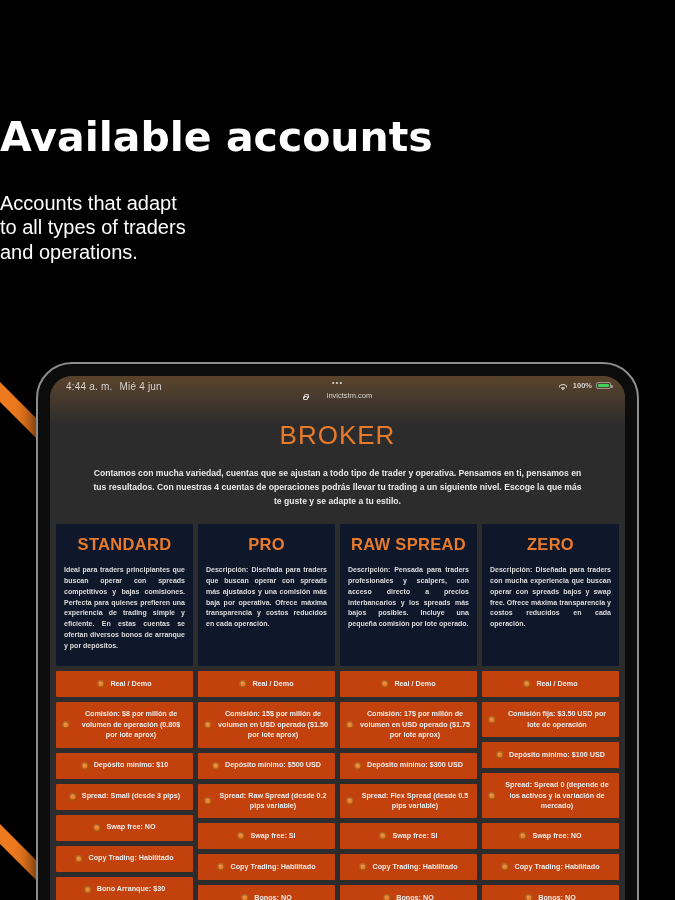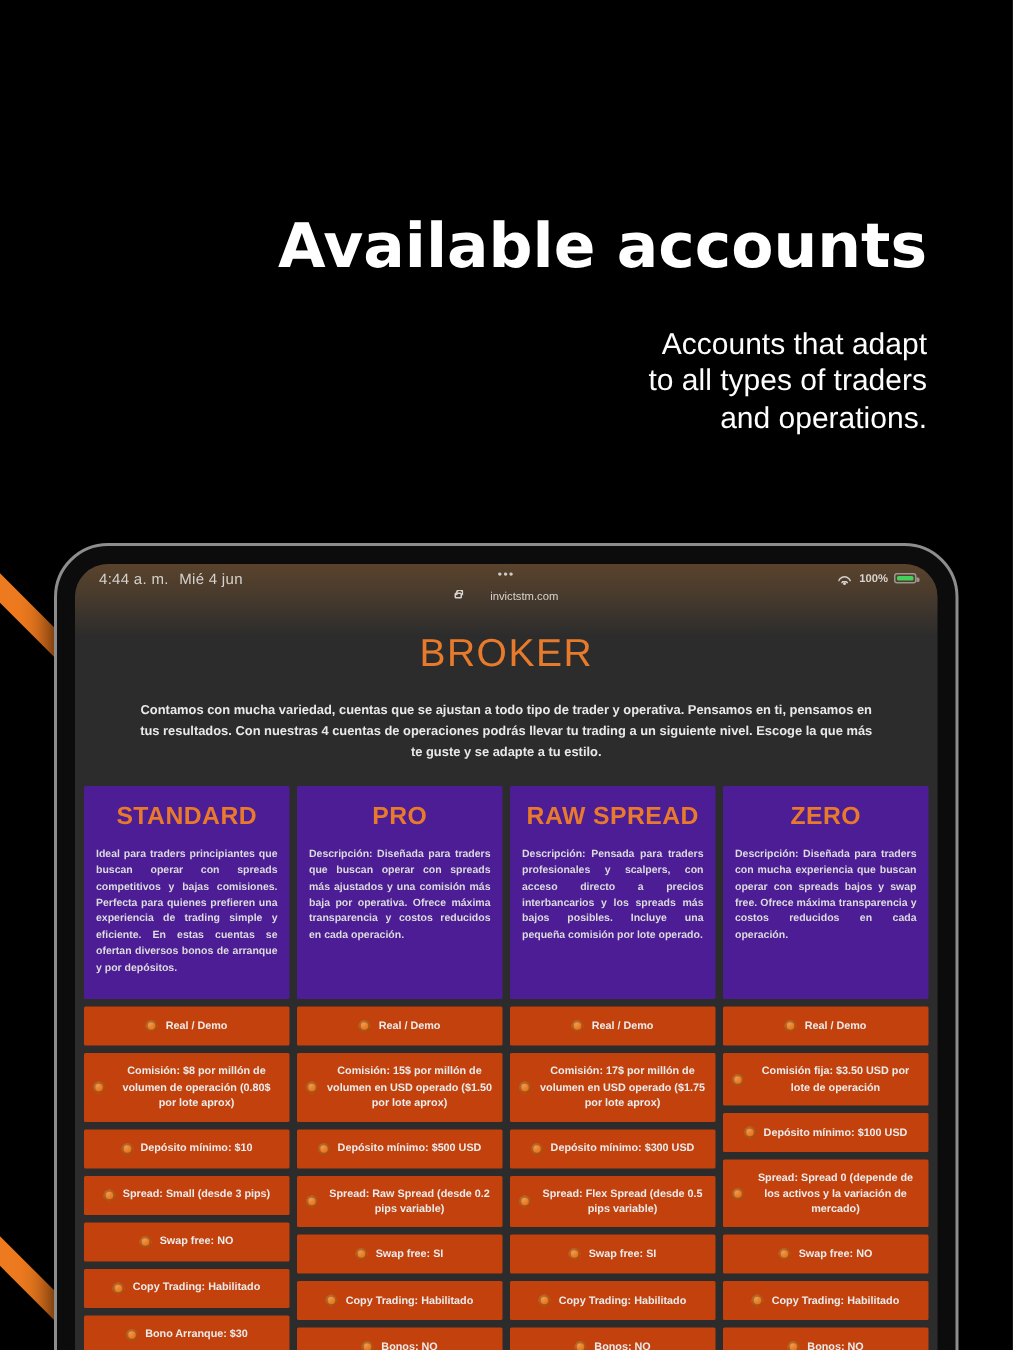--- a/index.html
+++ b/index.html
@@ -5,21 +5,21 @@
   * { margin:0; padding:0; box-sizing:border-box; }
   html,body { width:675px; height:900px; }
   body {
     background:#000;
     overflow:hidden;
     position:relative;
     font-family:"Liberation Sans", sans-serif;
     color:#fff;
   }
   
-  .hero { position:absolute; top:140px; left:0; width:618px; text-align:right; z-index:2; }
+  .hero { position:absolute; top:113px; left:0; width:618px; text-align:left; z-index:2; }
   .hero-title {
     font-family:"DejaVu Sans", sans-serif;
     font-size:41px; font-weight:800; letter-spacing:0px; color:#fff;
   }
   .hero-sub {
     margin-top:30px; font-size:20px; line-height:1.22; color:#fdfdfd;
     white-space:pre-line; font-weight:400;
   }
   
   .stripe { position:absolute; background:#ee7a1f; height:14px; z-index:0; border-radius:2px; }
@@ -55,21 +55,21 @@
   }
   .sb-right { position:absolute; right:14px; top:5px; display:flex; align-items:center; gap:4px; }
   .sb-batt-text { font-size:7.5px; font-weight:bold; color:#d6d2cd; }
   .battery { width:15px; height:7px; border:1px solid #9b968f; border-radius:2px; position:relative; padding:1px; }
   .battery::after { content:""; position:absolute; right:-3px; top:1.5px; width:2px; height:3px; background:#9b968f; border-radius:0 1px 1px 0; }
   .battery-fill { width:100%; height:100%; background:#43d15c; border-radius:1px; }
   .sb-center { position:absolute; left:0; right:0; top:3px; text-align:center; }
   .sb-dots { font-size:8px; color:#cfcbc6; line-height:7px; letter-spacing:1px; }
   .sb-url {
     margin-top:2px; font-size:7.5px; color:#d8d4cf; display:inline-flex;
-    align-items:flex-start; gap:19px; cursor:pointer;
+    align-items:flex-end; gap:19px; cursor:pointer;
   }
   .lock { width:5px; height:4px; border:1px solid #d8d4cf; border-radius:1px; position:relative; margin-top:2px; }
   .lock::before { content:""; position:absolute; left:0.5px; top:-3px; width:2.5px; height:2.5px; border:1px solid #d8d4cf; border-bottom:none; border-radius:2px 2px 0 0; }
   .wifi { width:11px; height:8px; position:relative; }
   .wifi span { position:absolute; left:50%; transform:translateX(-50%); border:solid #d6d2cd; border-width:1.3px 1.3px 0 0; border-radius:50%; }
   .wifi .w1 { width:9px; height:9px; bottom:-3px; clip-path:polygon(0 0,100% 0,100% 45%,0 45%); border-radius:50%; border:1.3px solid #d6d2cd; border-bottom:none; }
   .wifi .w2 { width:5px; height:5px; bottom:-2px; clip-path:polygon(0 0,100% 0,100% 45%,0 45%); border-radius:50%; border:1.3px solid #d6d2cd; border-bottom:none; }
   .wifi .w3 { width:2px; height:2px; bottom:0; background:#d6d2cd; border:none; border-radius:50%; }
   
   .broker-title {
@@ -79,21 +79,21 @@
     font-family:"Liberation Sans", sans-serif;
   }
   .intro {
     width:492px; margin:16px auto 0; text-align:center;
     font-size:8.6px; line-height:1.6; color:#e9e9e9; font-weight:bold;
   }
   .columns {
     display:flex; gap:5px; padding:0 6px; margin-top:16px; align-items:flex-start;
   }
   .col { flex:1 1 0; display:flex; flex-direction:column; gap:5px; min-width:0; }
-  .panel { background:#4c1d95; border-radius:1px; }
+  .panel { background:#0f172a; border-radius:1px; }
   .head-panel { padding:12px 8px 10px; min-height:142px; }
   .acct-title {
     color:#e87a2b; font-size:16.5px; font-weight:bold; text-align:center;
     line-height:1.08; letter-spacing:.3px;
   }
   .acct-desc {
     margin-top:11px; font-size:7px; line-height:1.55; color:#dcdcdc;
     text-align:justify; font-weight:bold;
   }
   .feat-row {

